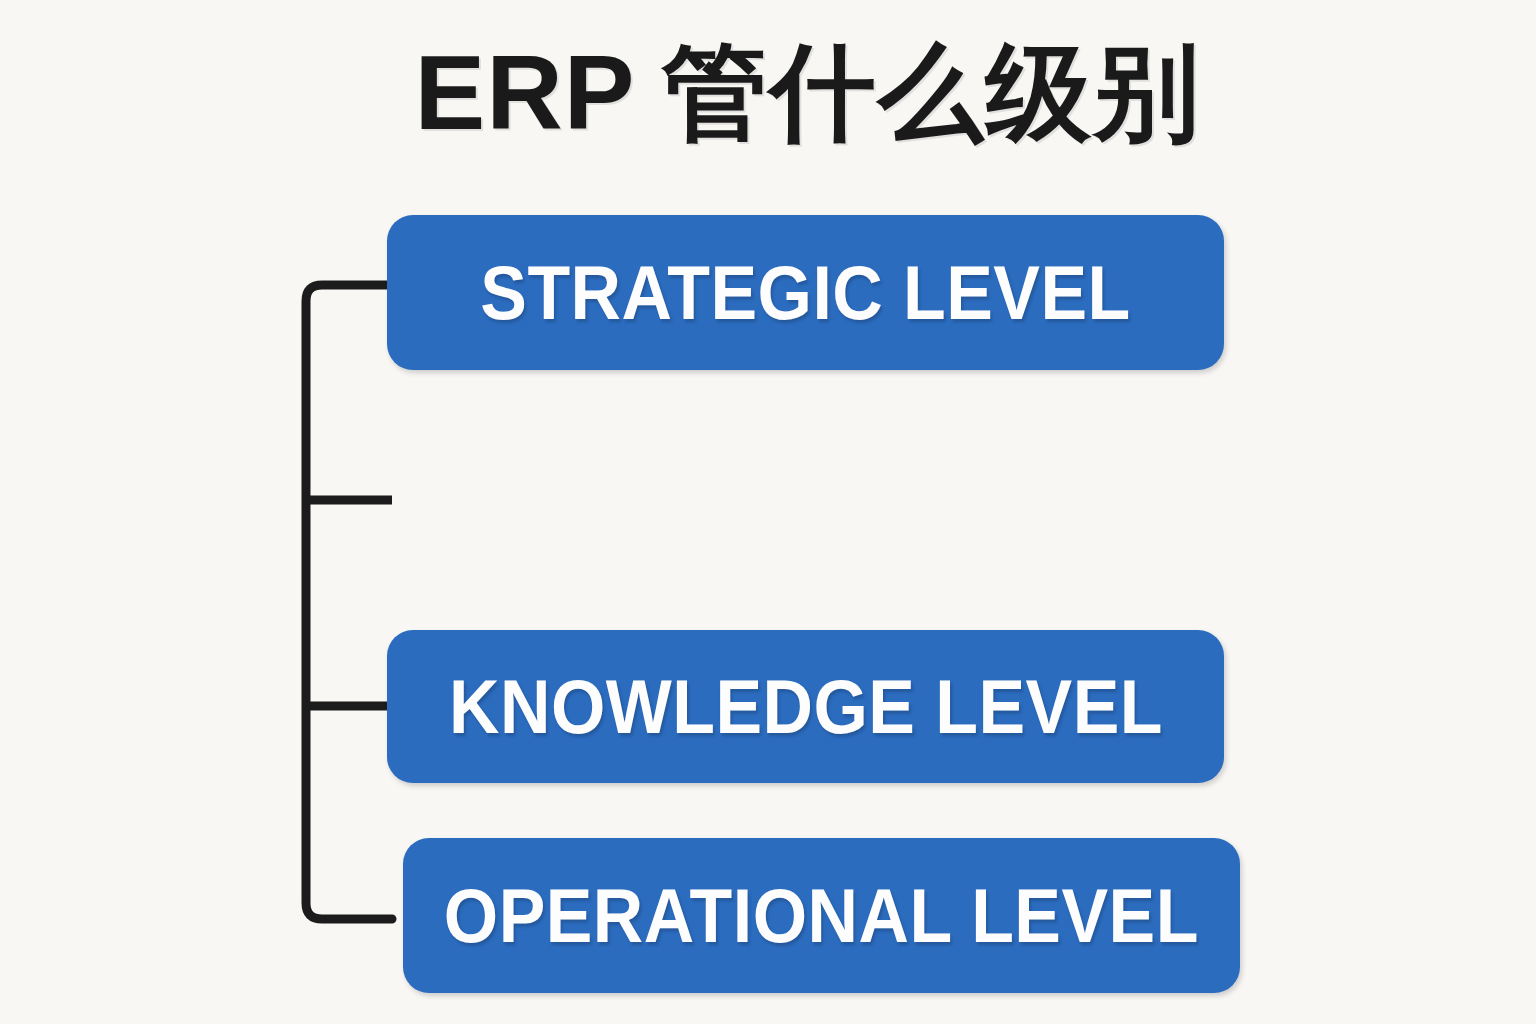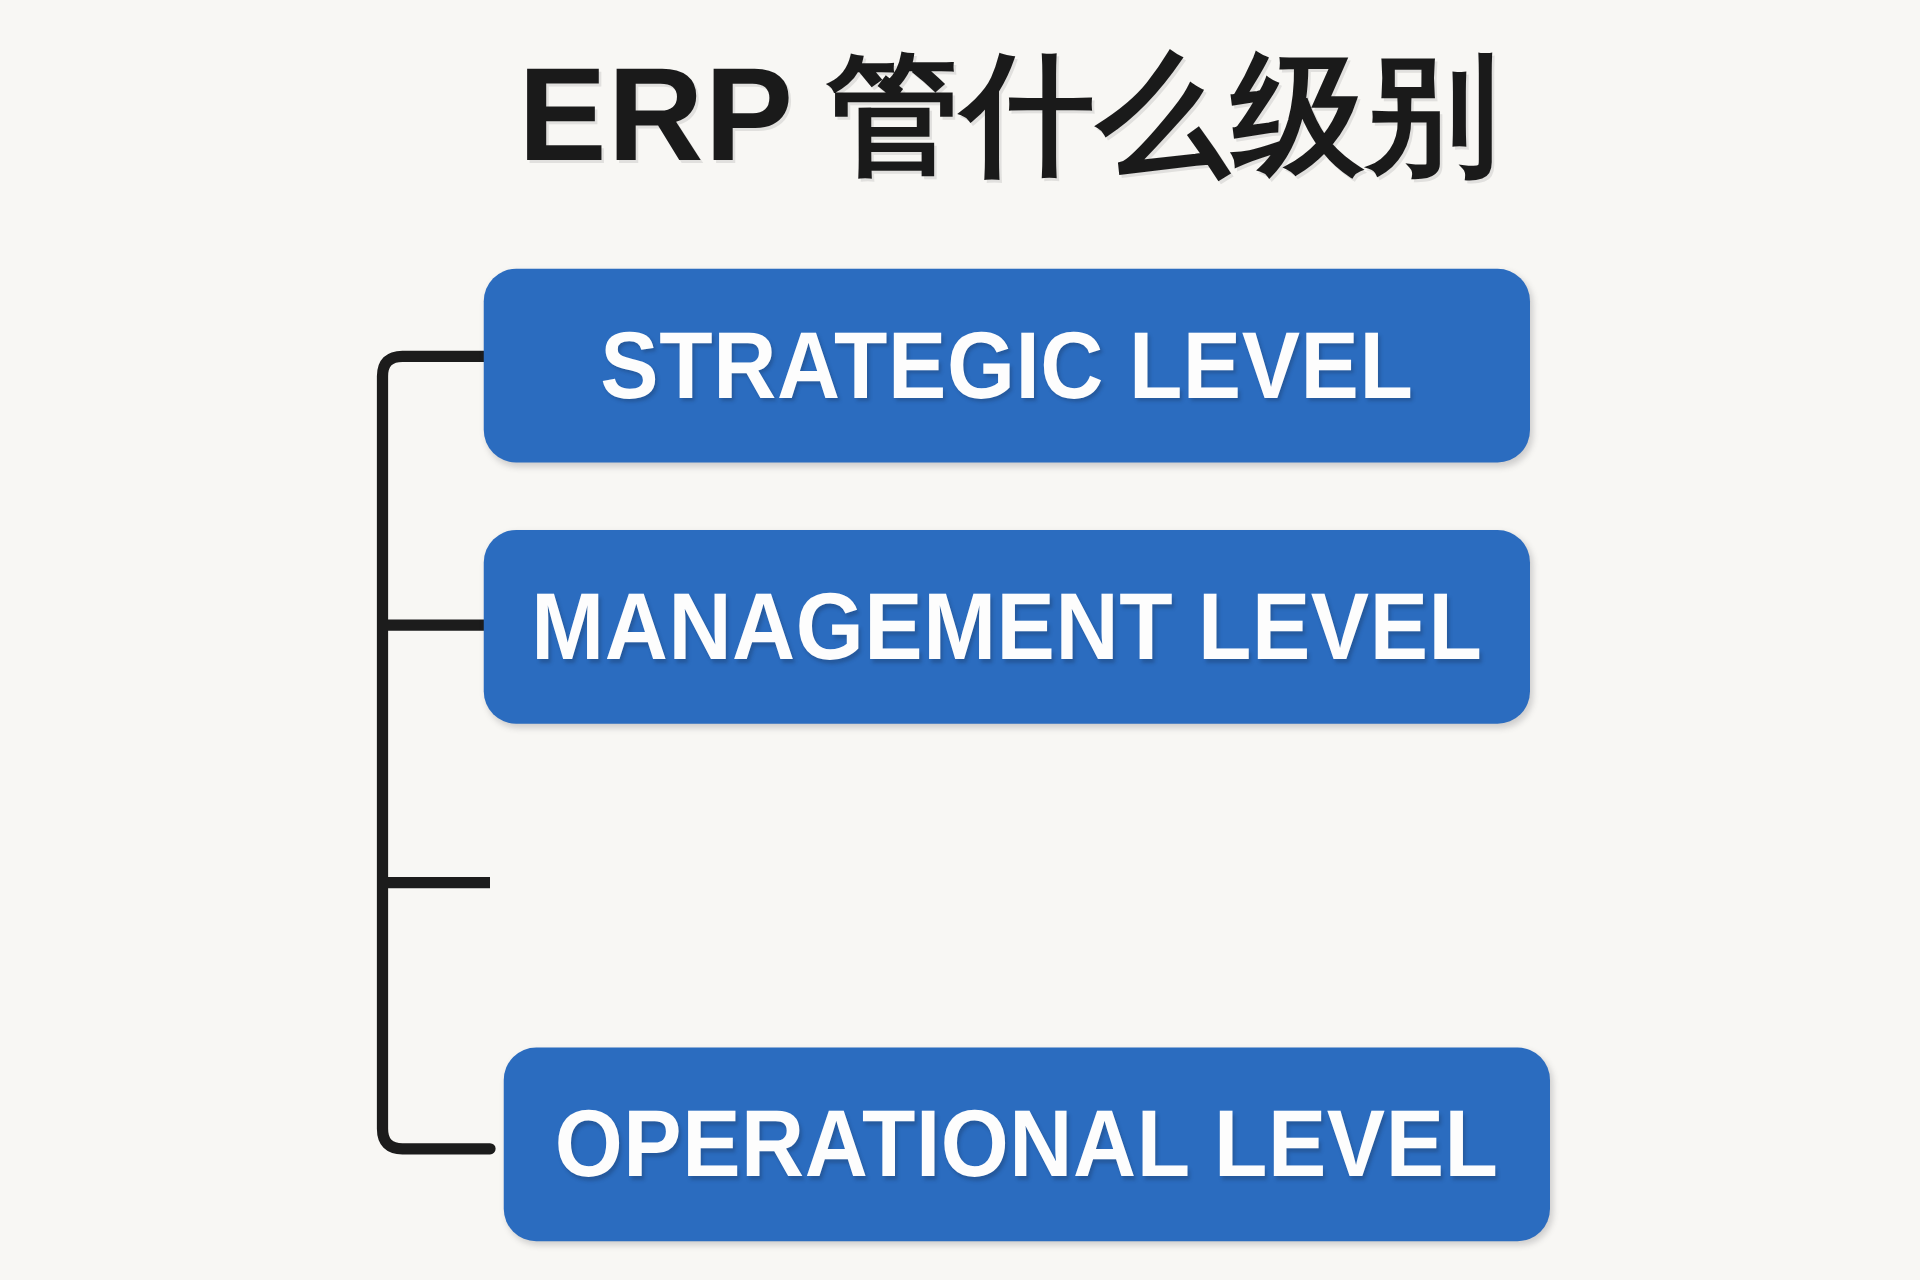--- a/index.html
+++ b/index.html
@@ -107,24 +107,24 @@
     <line x1="10" y1="228" x2="96" y2="228" stroke="#1c1c1c" stroke-width="9" stroke-linecap="butt"></line>
     <line x1="10" y1="434" x2="96" y2="434" stroke="#1c1c1c" stroke-width="9" stroke-linecap="butt"></line>
   </svg>
 
   <div class="levels">
 
     <div class="level-box b1">
       <span class="level-label">STRATEGIC LEVEL</span>
     </div>
 
-    <div class="level-box b2">
-      <span class="level-label">MANAGEMENT LEVEL</span>
+
+    <div class="level-box b3">
+      <span class="level-label">KNOWLEDGE LEVEL</span>
     </div>
-
 
     <div class="level-box b4">
       <span class="level-label">OPERATIONAL LEVEL</span>
     </div>
 
   </div>
 
 </div>
 
 </body></html>

